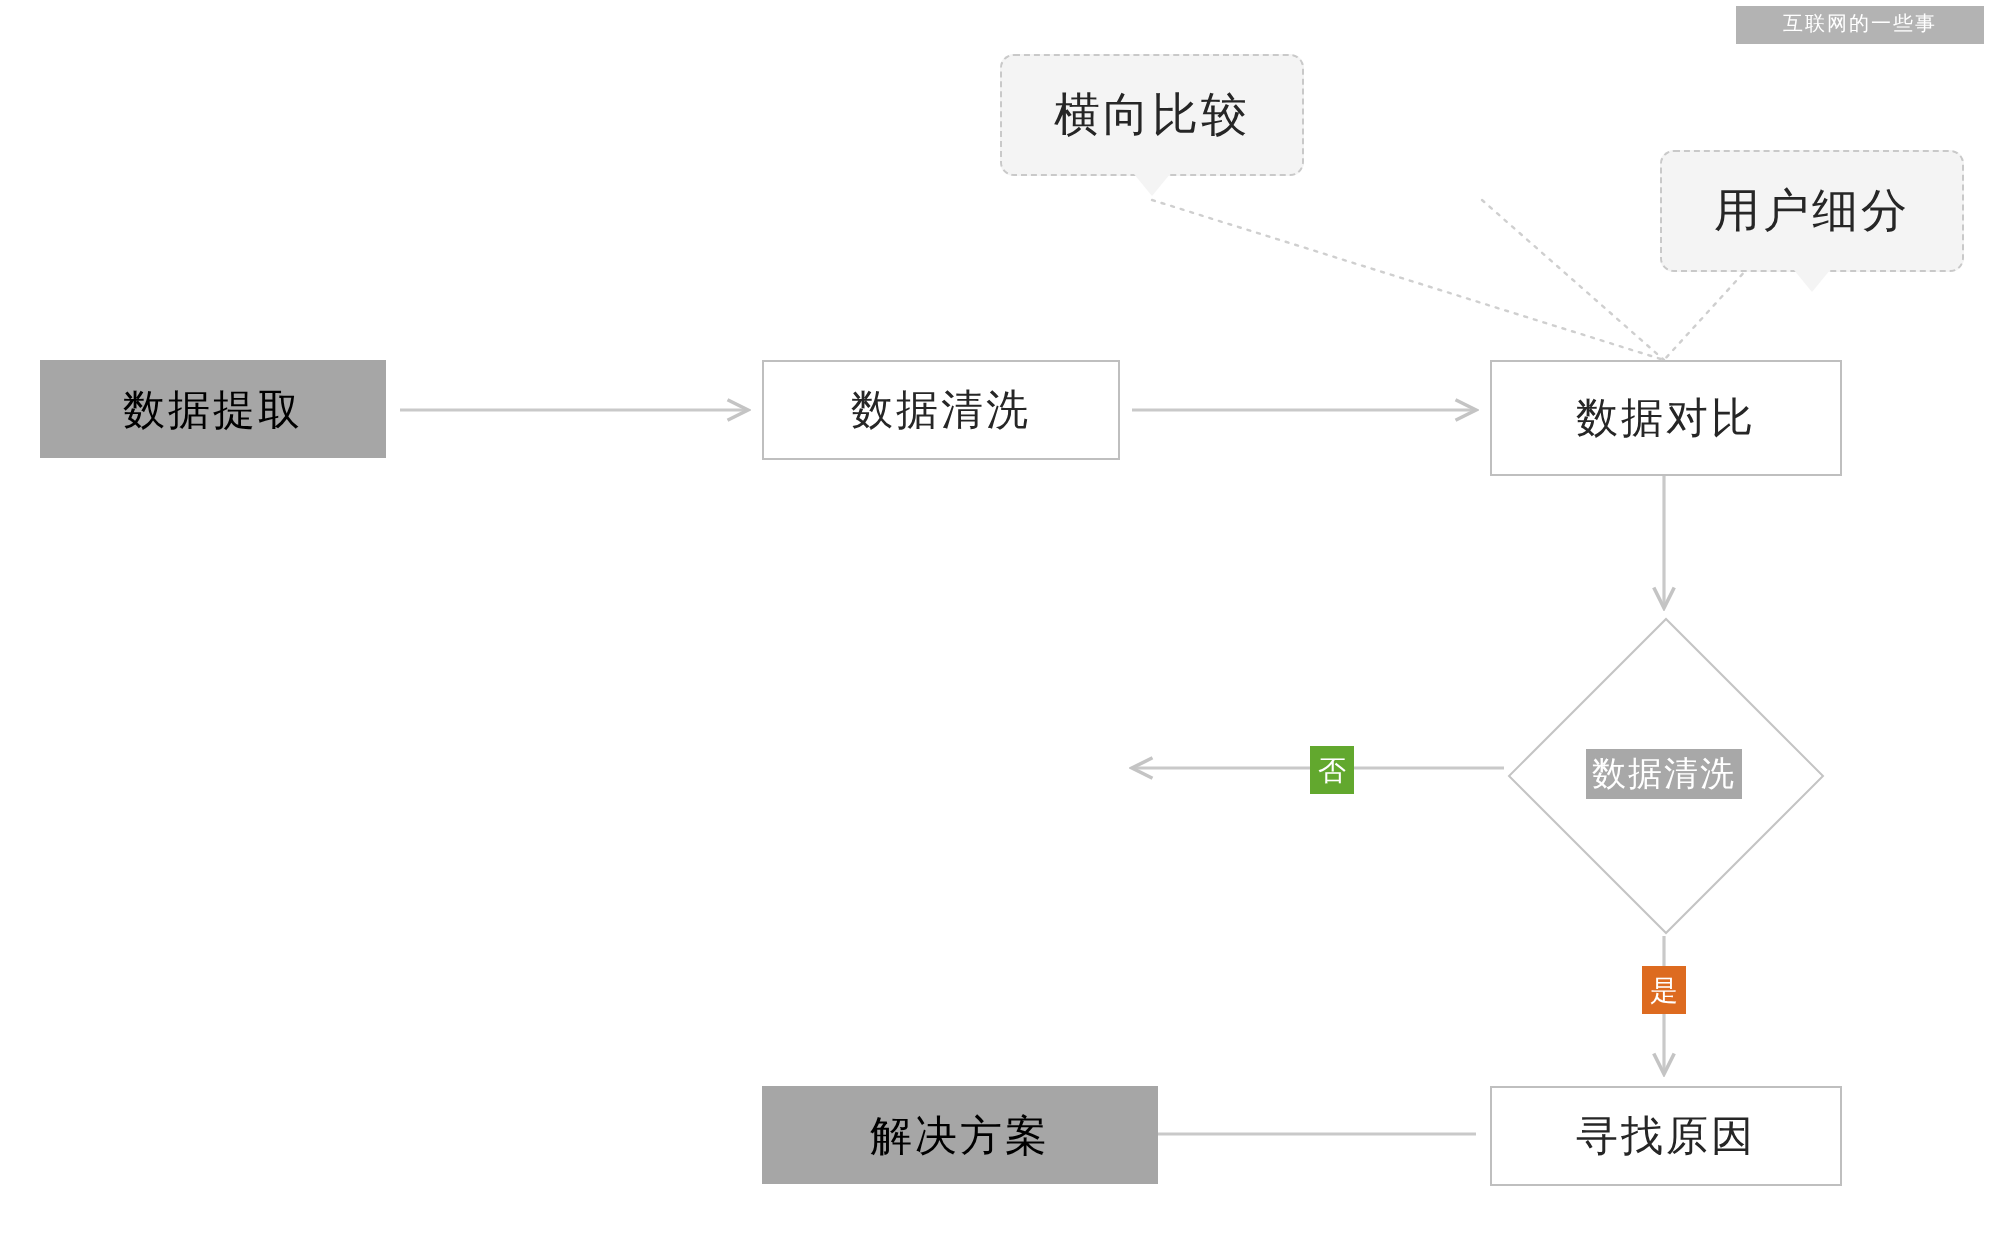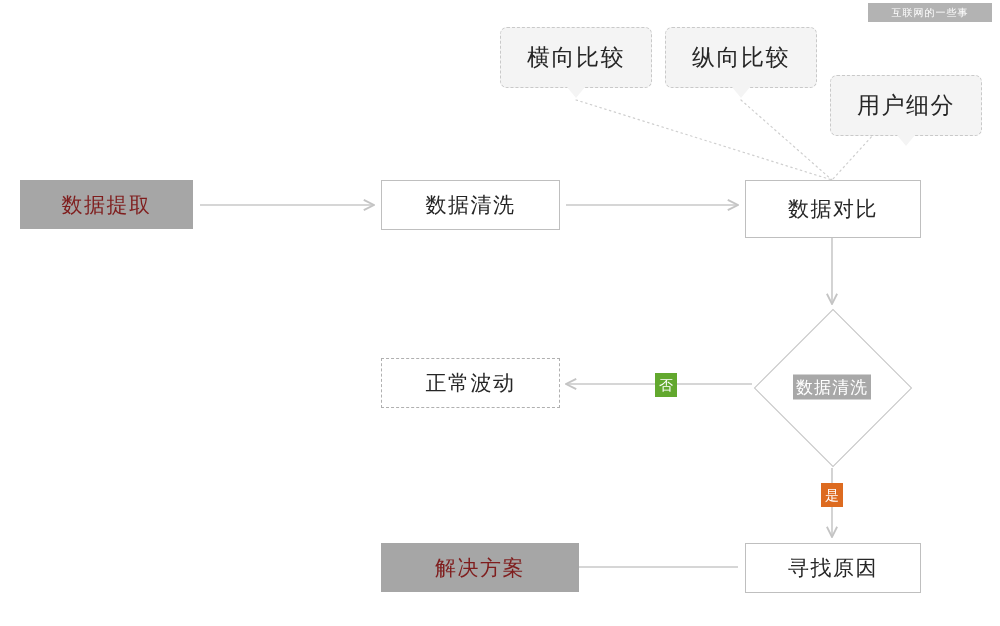--- a/index.html
+++ b/index.html
@@ -52,21 +52,21 @@
     align-items: center;
     justify-content: center;
     font-size: 21px;
     letter-spacing: 1.5px;
     white-space: nowrap;
   }
 
   
   .node.solid {
     background: #a6a6a6;
-    color: #7f1d1d;
+    color: #000000;
     border: none;
   }
 
   
   .node.outline {
     background: #ffffff;
     color: #262626;
     border: 1px solid #bfbfbf;
   }
 
@@ -192,24 +192,20 @@
     <line x1="832" y1="468" x2="832" y2="537" stroke="#c9c9c9" stroke-width="1.6" marker-end="url(#arrowOpen)"></line>
 
     <line x1="738" y1="567" x2="566" y2="567" stroke="#c9c9c9" stroke-width="1.6" marker-end="url(#arrowOpen)"></line>
   </svg>
 
   <div class="bubble" style="left:500px; top:27px;">
     <span>横向比较</span>
     <span class="tail"></span>
   </div>
 
-  <div class="bubble" style="left:665px; top:27px;">
-    <span>纵向比较</span>
-    <span class="tail"></span>
-  </div>
 
   <div class="bubble" style="left:830px; top:27px;margin-top:48px;">
     <span>用户细分</span>
     <span class="tail"></span>
   </div>
 
   <div class="node solid" style="left:20px; top:180px; width:173px; height:49px;">
     <span>数据提取</span>
   </div>
 
@@ -219,23 +215,20 @@
 
   <div class="node outline" style="left:745px; top:180px; width:176px; height:58px;">
     <span>数据对比</span>
   </div>
 
   <div class="diamond-wrap" style="left:754px; top:309px;">
     <div class="diamond-shape"></div>
     <div class="diamond-label">数据清洗</div>
   </div>
 
-  <div class="node dashed" style="left:381px; top:358px; width:179px; height:50px;">
-    <span>正常波动</span>
-  </div>
 
   <div class="badge" style="left:655px; top:373px; background:#62a82e;">
     <span>否</span>
   </div>
 
   <div class="badge" style="left:821px; top:483px; background:#dd6b20;">
     <span>是</span>
   </div>
 
   <div class="node solid" style="left:381px; top:543px; width:198px; height:49px;">

